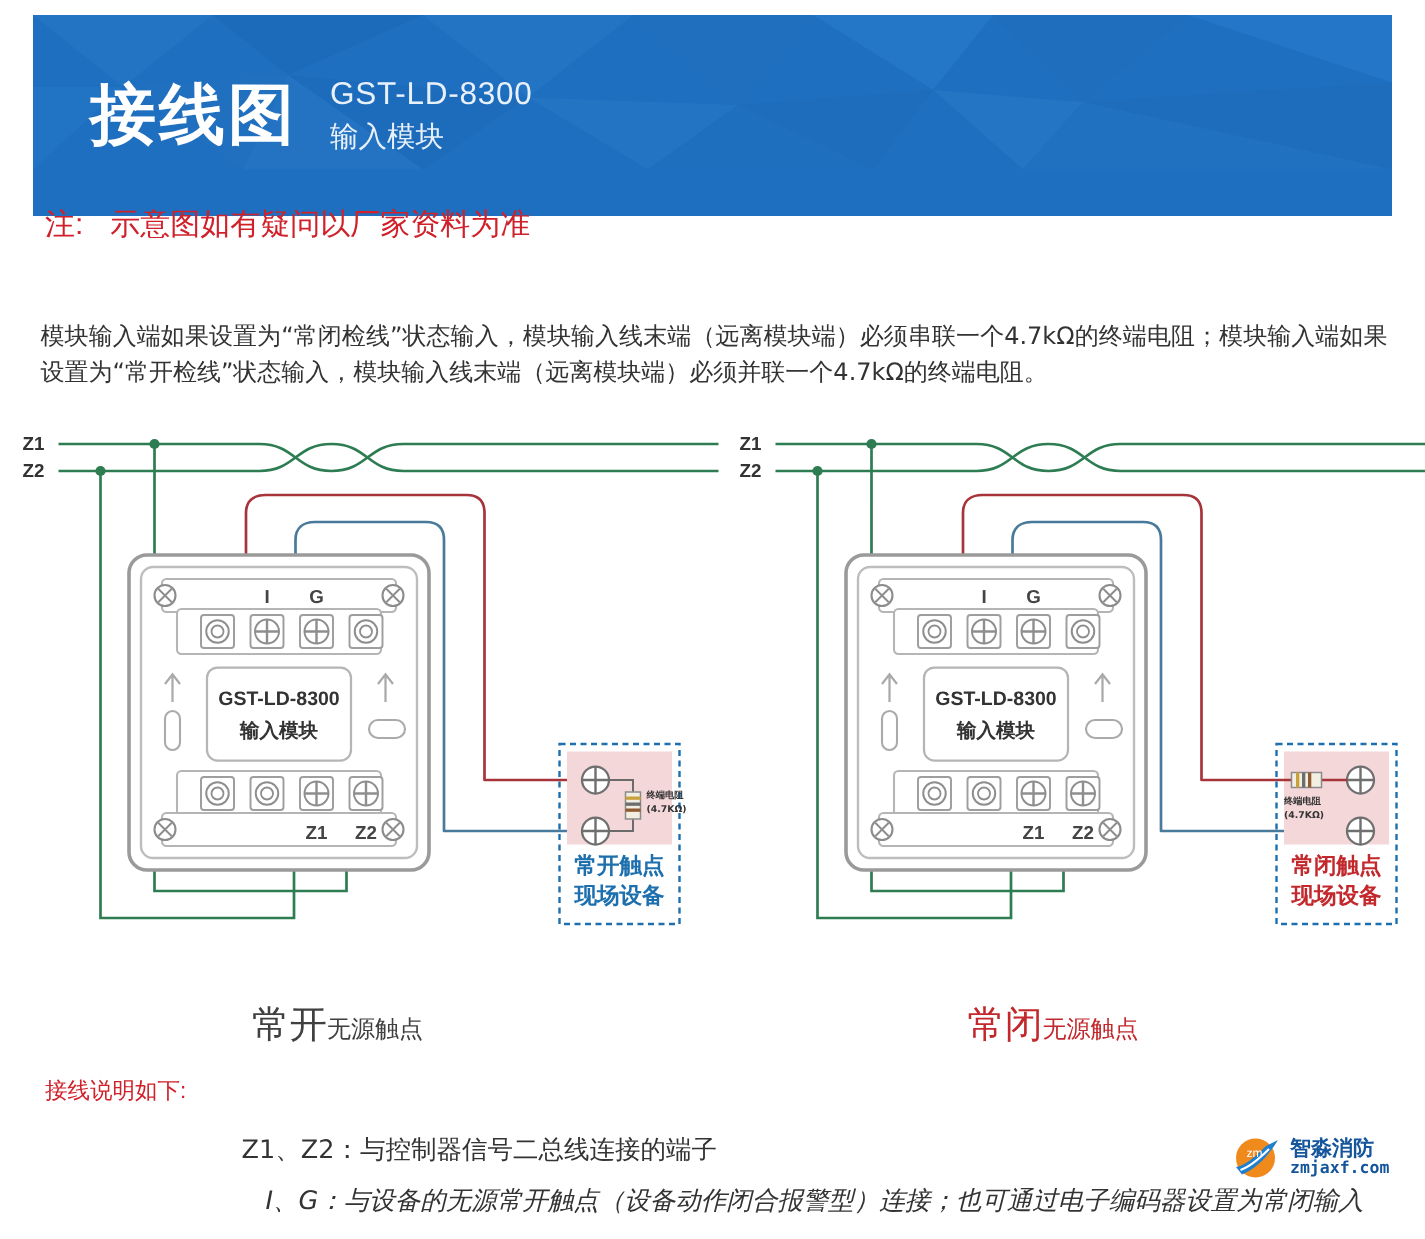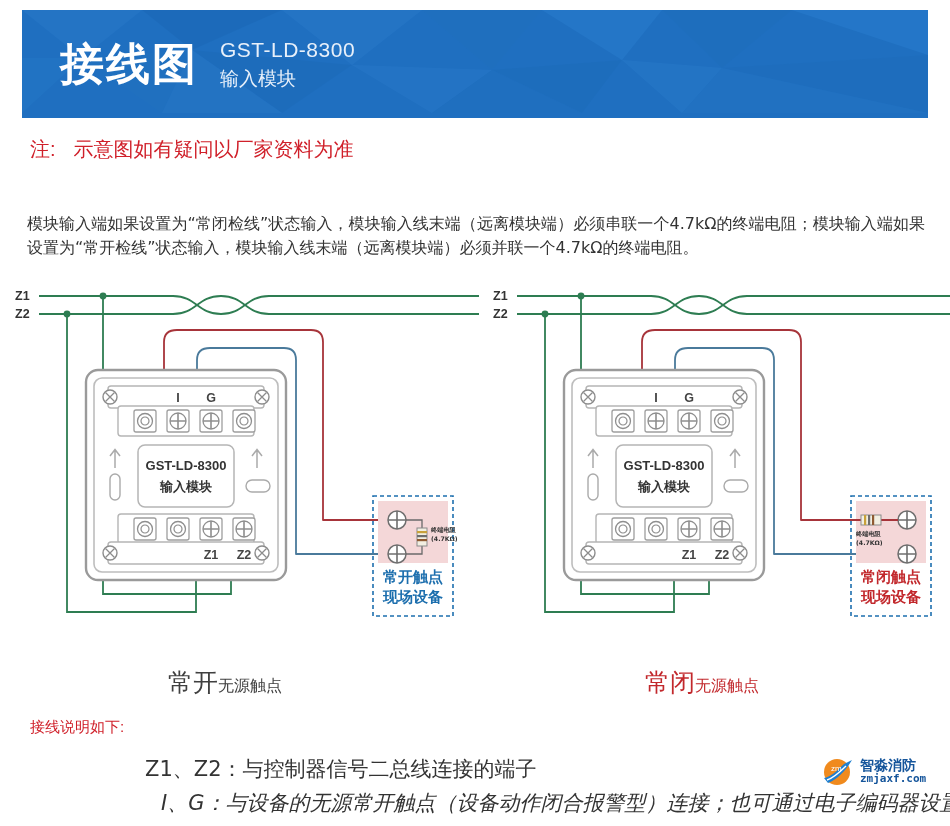--- a/index.html
+++ b/index.html
@@ -6,21 +6,21 @@
   html,body{margin:0;padding:0;}
   body{
     width:950px;height:826px;
     background:#ffffff;
     font-family:"Liberation Sans","DejaVu Sans",sans-serif;
     overflow:hidden;
     position:relative;
   }
   
   .banner{
-    position:absolute;left:22px;top:10px;width:906px;height:108px;
+    position:absolute;left:22px;top:10px;width:906px;height:134px;
     background:#1f6fc0;
     overflow:hidden;
   }
   .banner svg.poly{position:absolute;left:0;top:0;width:906px;height:103px;}
   .banner-inner{
     position:absolute;left:0;top:0;width:100%;height:100%;
     display:flex;align-items:center;
   }
   .banner-title{
     margin-left:38px;
@@ -69,23 +69,24 @@
   .caption.no{left:168px;top:666px;color:#404040;}
   .caption.nc{left:645px;top:666px;color:#c2282c;}
 
   
   .foot-title{
     position:absolute;left:30px;top:718px;
     font-size:15px;color:#d0202a;
   }
   .foot-line{
     position:absolute;
-    font-size:21px;color:#333333;
+    font-size:17px;color:#333333;
     white-space:nowrap;
     font-family:"DejaVu Sans","Liberation Sans",sans-serif;
+    margin-left:16px;
   }
   .foot-line.l1{left:145px;top:755px;}
   .foot-line.l2{left:161px;top:789px;font-style:italic;}
 
   
   .watermark{
     position:absolute;left:822px;top:758px;width:122px;height:48px;
     display:flex;gap:4px;
   }
   .wm-logo{width:34px;height:28px;position:relative;flex:none;}

